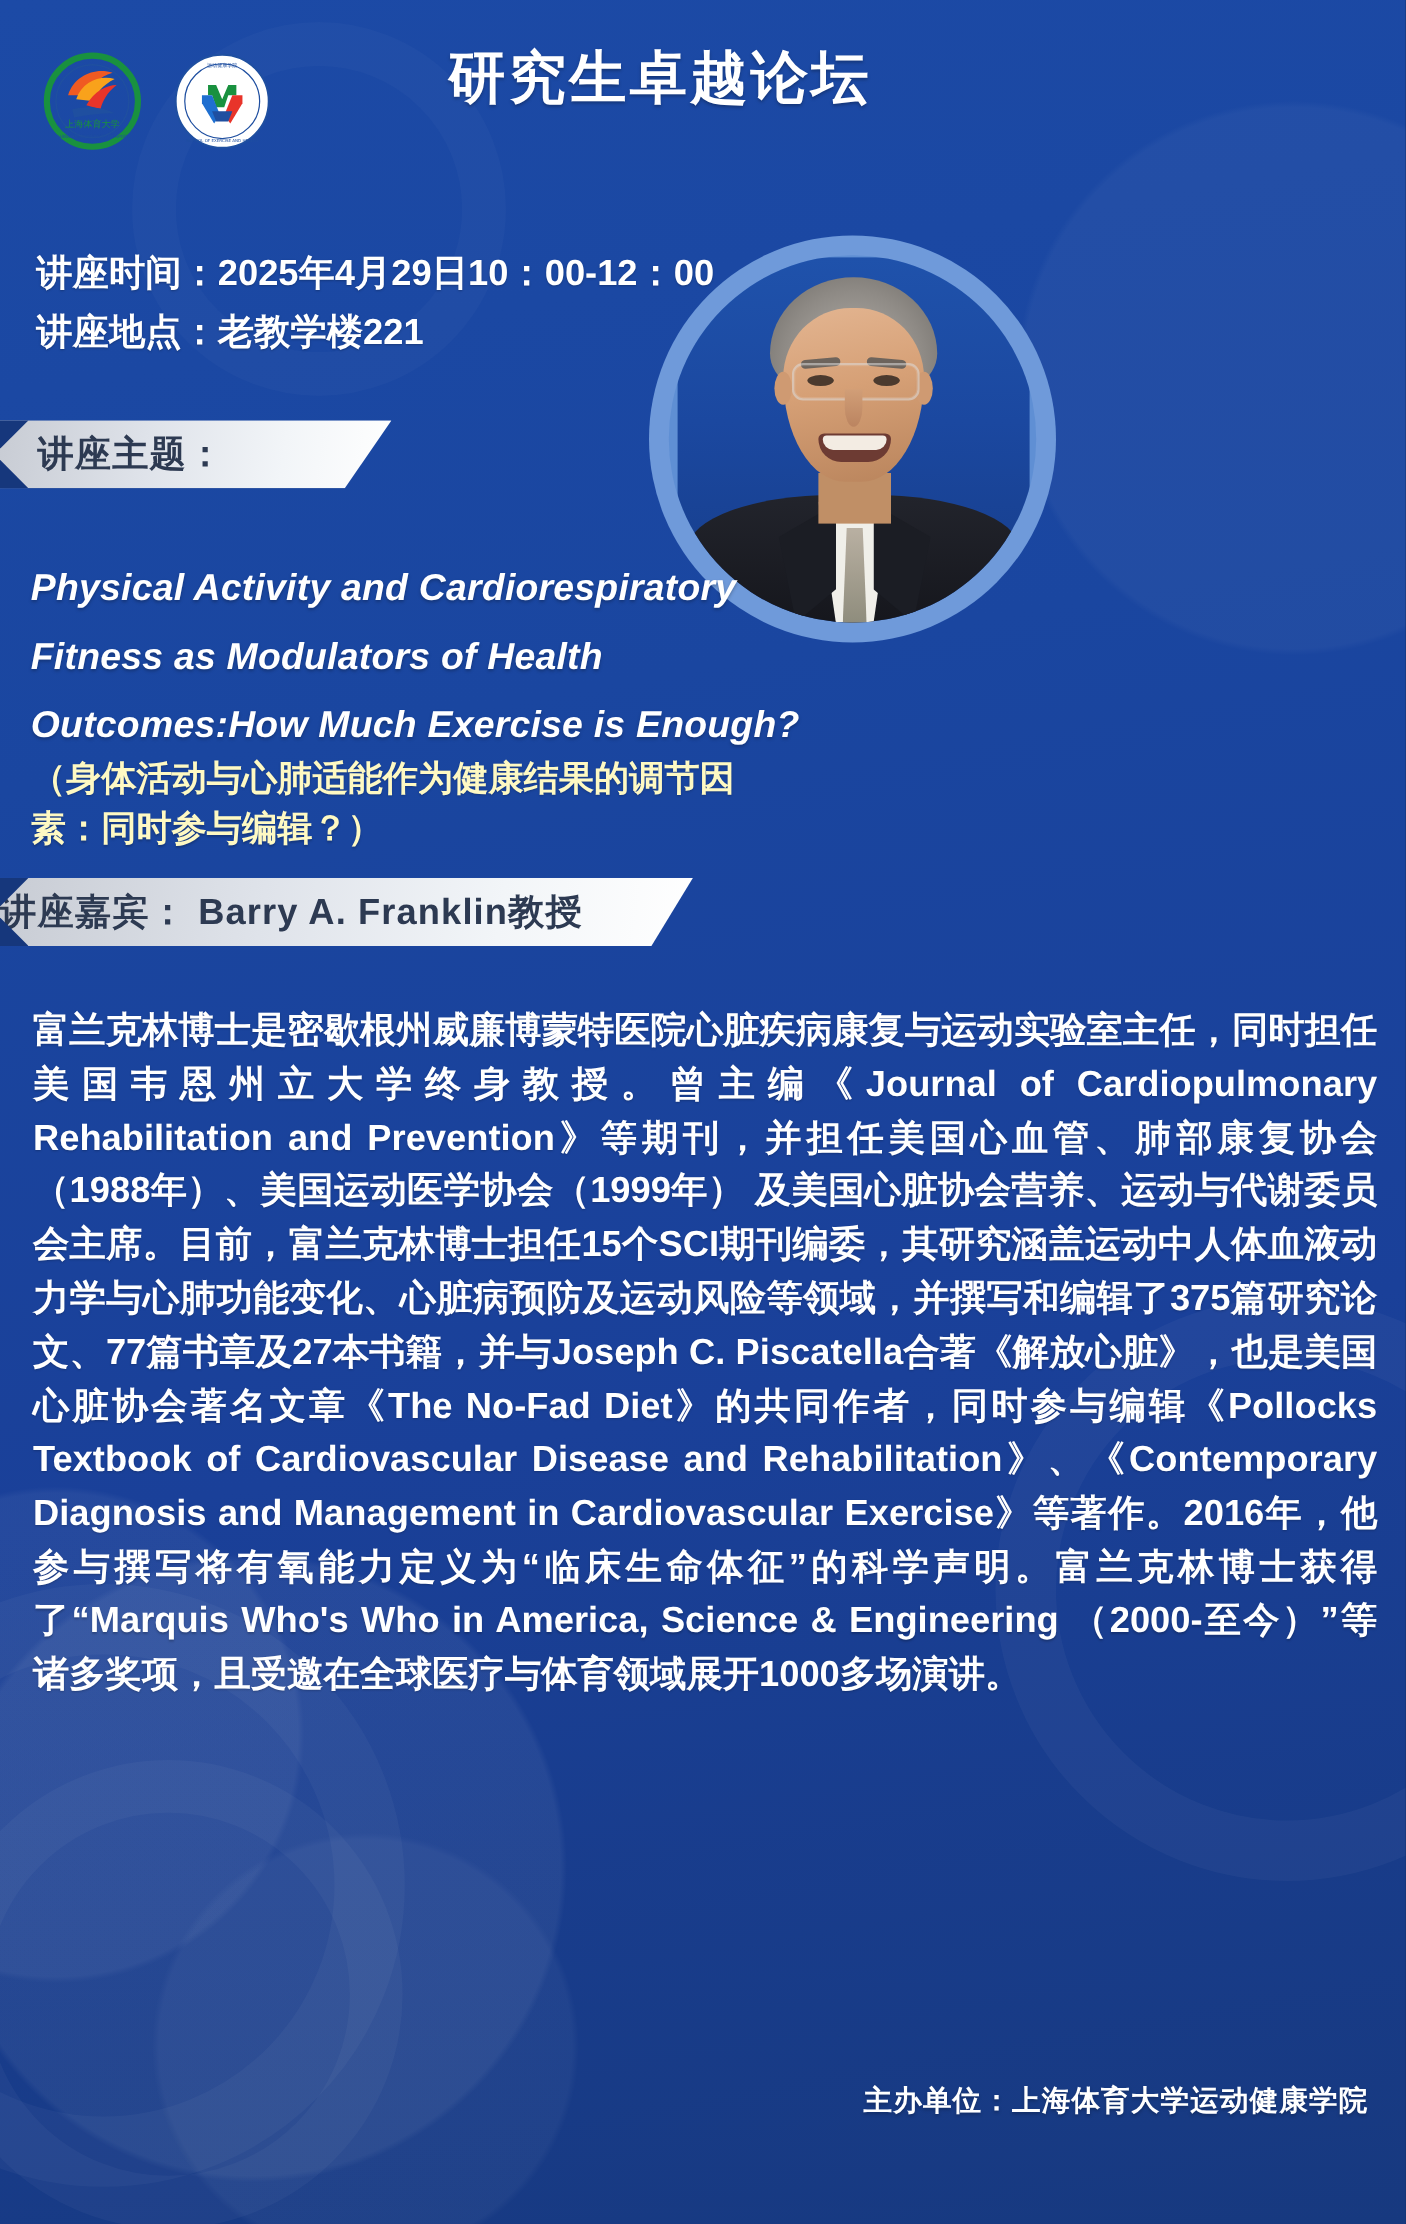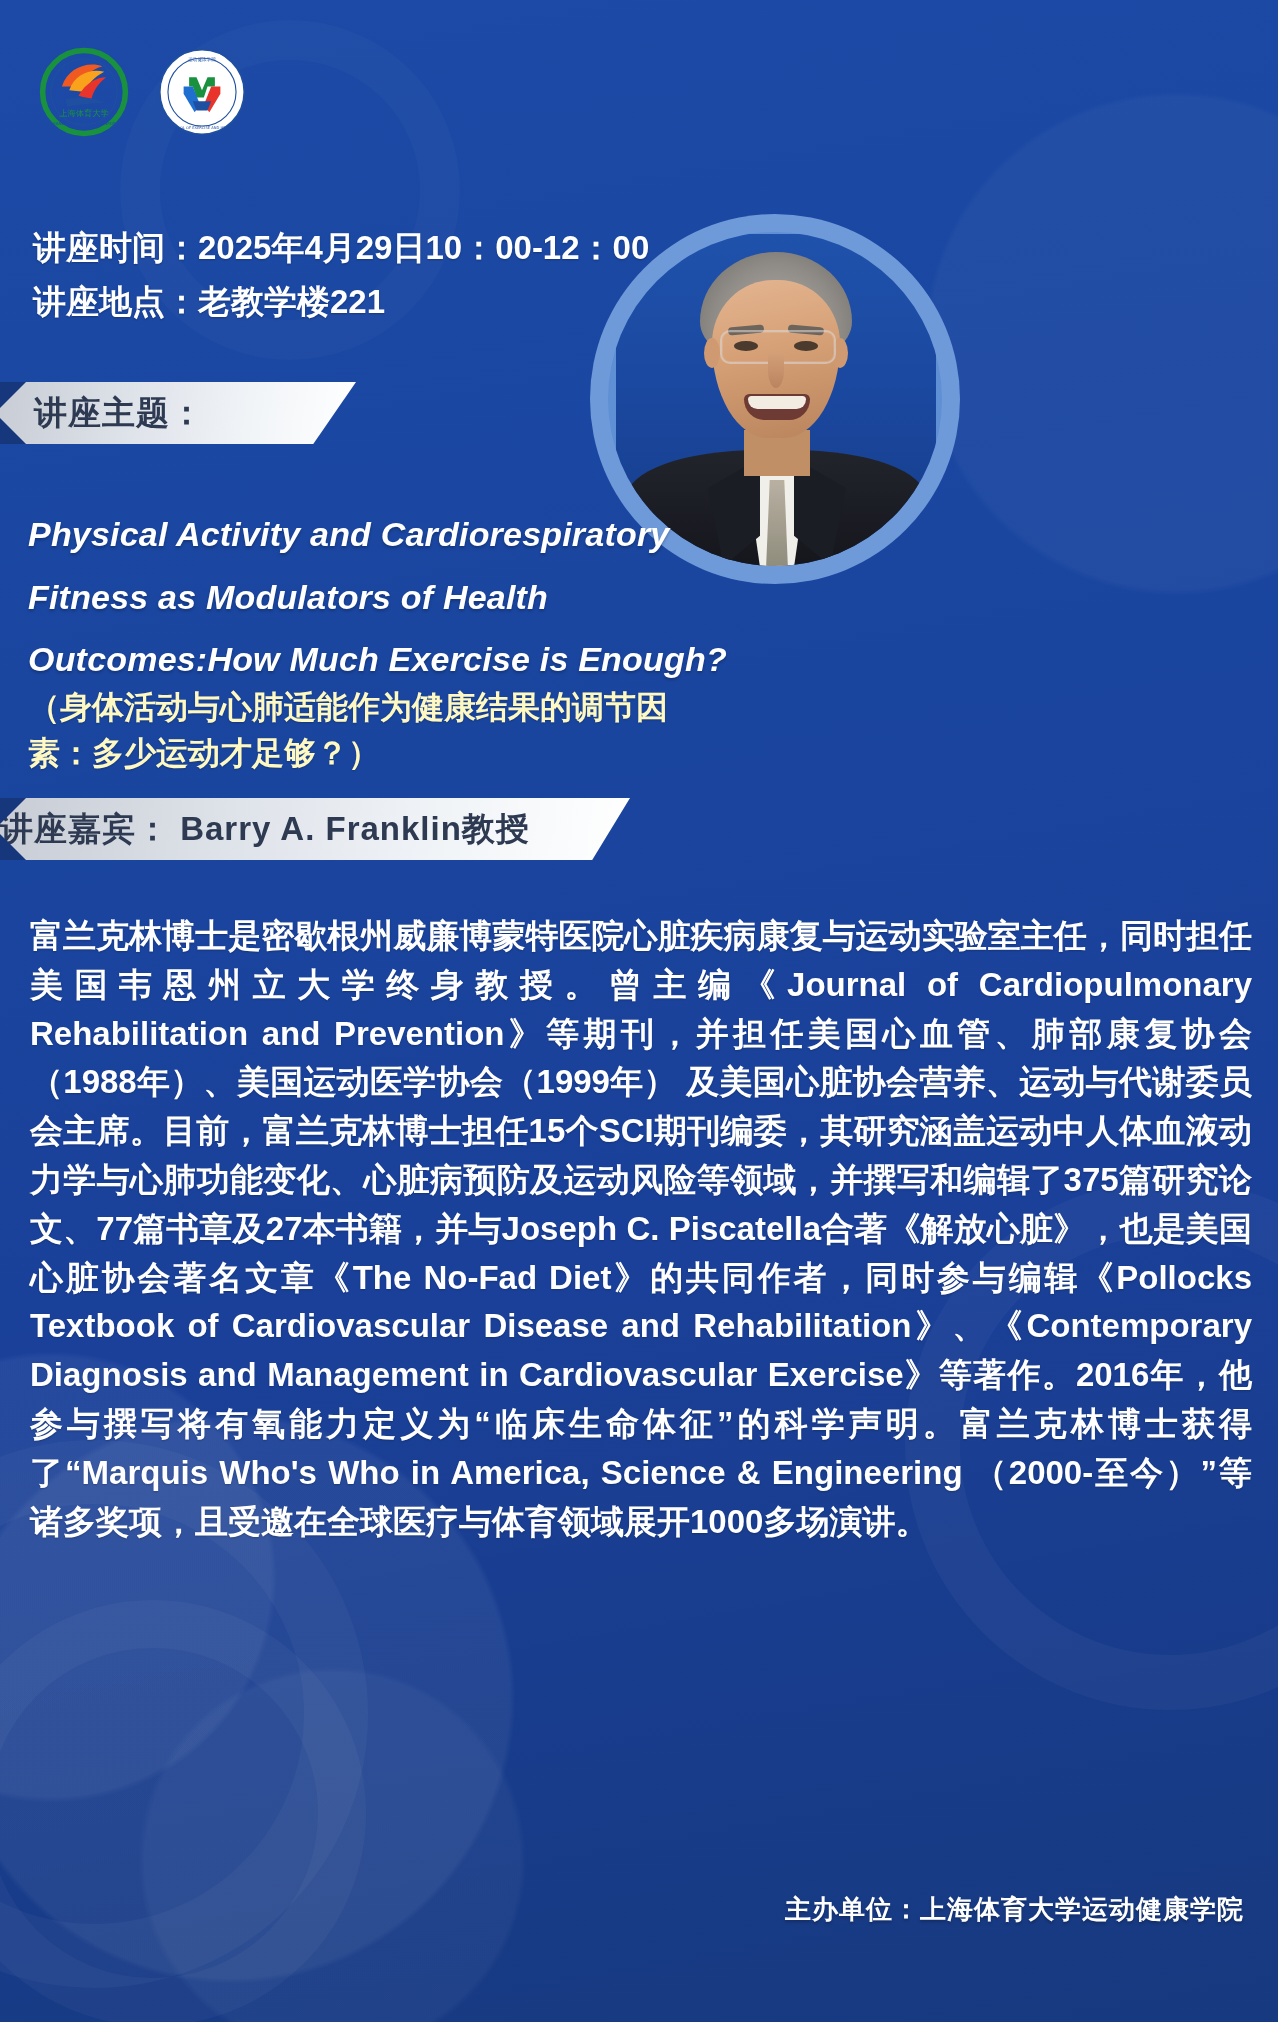--- a/index.html
+++ b/index.html
@@ -305,20 +305,21 @@
         <path d="M36 34 L44 34 L50 48 L56 34 L64 34 L64 44 L56 44 L52 56 L44 56 L40 44 L36 44 Z" fill="#19913f"></path>
         <path d="M30 44 L40 44 L48 64 L42 72 L30 52 Z" fill="#1f6fd0"></path>
         <path d="M70 44 L60 44 L52 64 L58 72 L70 52 Z" fill="#e8342a"></path>
         <path d="M40 60 L60 60 L56 70 L44 70 Z" fill="#1f4fa0"></path>
         <text x="50" y="16" font-size="5" fill="#1f4fa0" text-anchor="middle" font-family="DejaVu Sans, sans-serif">运动健康学院</text>
         <text x="50" y="90" font-size="4" fill="#1f4fa0" text-anchor="middle" font-family="DejaVu Sans, sans-serif">SCHOOL OF EXERCISE AND HEALTH</text>
       </svg>
     </div>
 
     <div class="head-titles">
+      <div class="head-line">研究生卓越论坛</div>
     </div>
   </div>
 
   <div class="meta meta-time">
     <div class="meta-line">讲座时间：2025年4月29日10：00-12：00</div>
   </div>
   <div class="meta meta-place">
     <div class="meta-line">讲座地点：老教学楼221</div>
   </div>
 
@@ -353,21 +354,21 @@
     <span class="ribbon-text">讲座主题：</span>
   </div>
   <div class="ribbon-notch notch-topic"></div>
   <div class="ribbon-notch notch-topic-b"></div>
 
   <div class="topic-block">
     <div class="topic-en">Physical Activity and Cardiorespiratory</div>
     <div class="topic-en">Fitness as Modulators of Health</div>
     <div class="topic-en">Outcomes:How Much Exercise is Enough?</div>
     <div class="topic-cn">（身体活动与心肺适能作为健康结果的调节因</div>
-    <div class="topic-cn">素：多少运动才足够？）</div>
+    <div class="topic-cn">素：同时参与编辑？）</div>
   </div>
 
   <div class="ribbon ribbon-guest">
     <span class="ribbon-text">讲座嘉宾： Barry A. Franklin教授</span>
   </div>
   <div class="ribbon-notch notch-guest"></div>
   <div class="ribbon-notch notch-guest-b"></div>
 
   <div class="bio">富兰克林博士是密歇根州威廉博蒙特医院心脏疾病康复与运动实验室主任，同时担任美国韦恩州立大学终身教授。曾主编《Journal of Cardiopulmonary Rehabilitation and Prevention》等期刊，并担任美国心血管、肺部康复协会（1988年）、美国运动医学协会（1999年） 及美国心脏协会营养、运动与代谢委员会主席。目前，富兰克林博士担任15个SCI期刊编委，其研究涵盖运动中人体血液动力学与心肺功能变化、心脏病预防及运动风险等领域，并撰写和编辑了375篇研究论文、77篇书章及27本书籍，并与Joseph C. Piscatella合著《解放心脏》，也是美国心脏协会著名文章《The No-Fad Diet》的共同作者，同时参与编辑《Pollocks Textbook of Cardiovascular Disease and Rehabilitation》、《Contemporary Diagnosis and Management in Cardiovascular Exercise》等著作。2016年，他参与撰写将有氧能力定义为“临床生命体征”的科学声明。富兰克林博士获得了“Marquis Who's Who in America, Science &amp; Engineering （2000-至今）”等诸多奖项，且受邀在全球医疗与体育领域展开1000多场演讲。</div>
 

